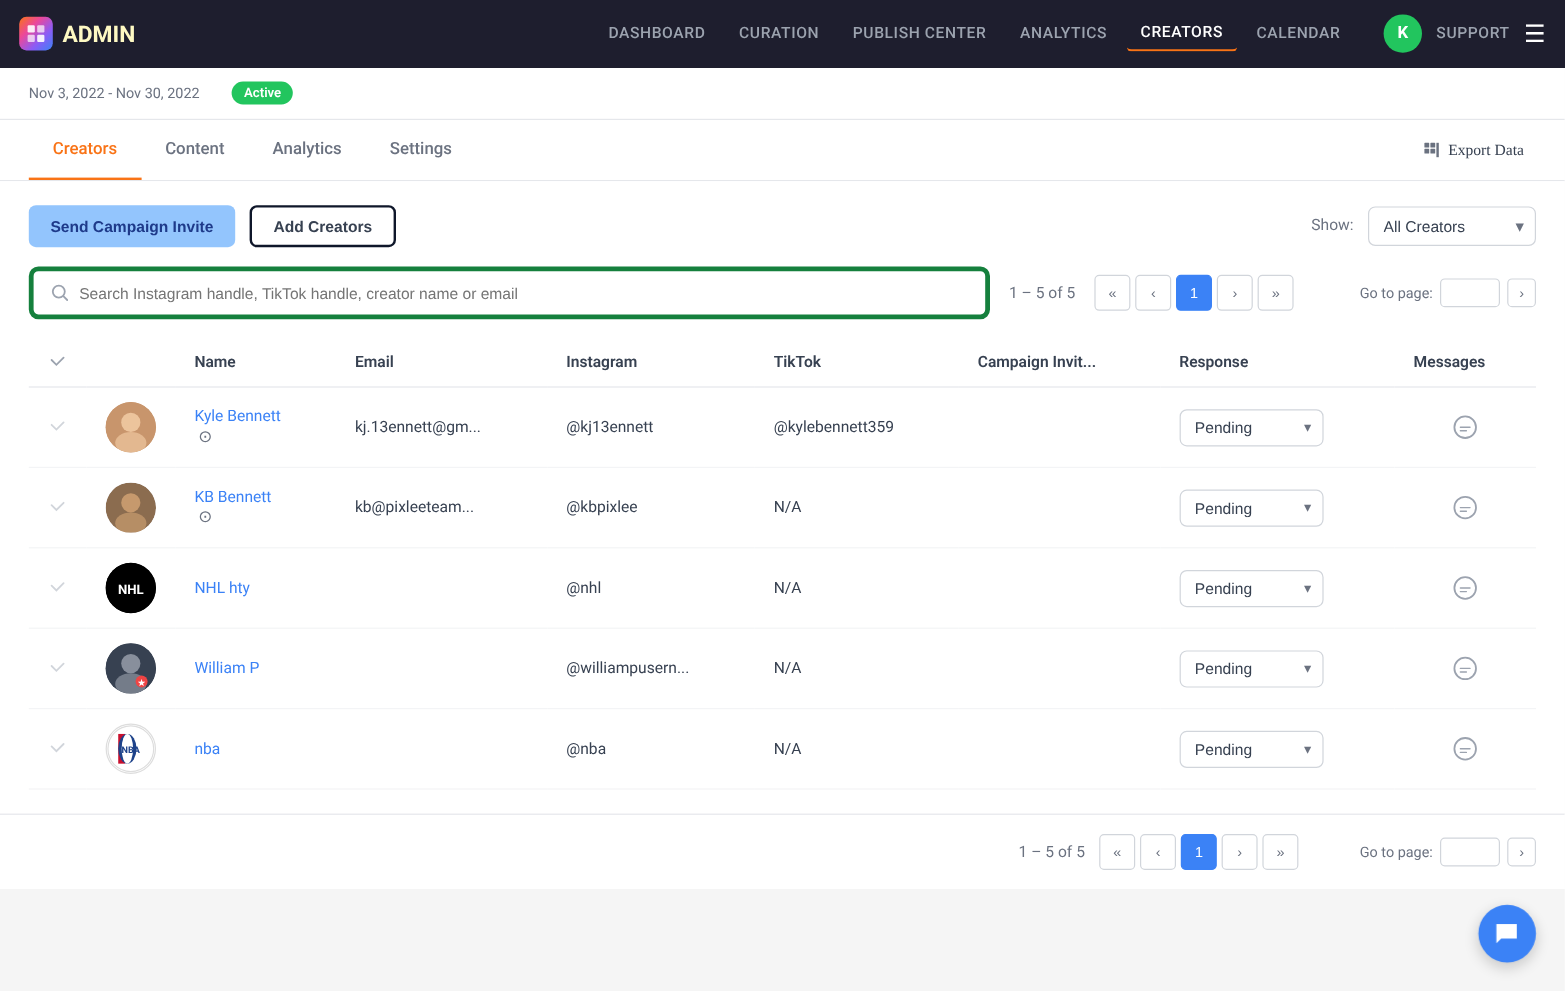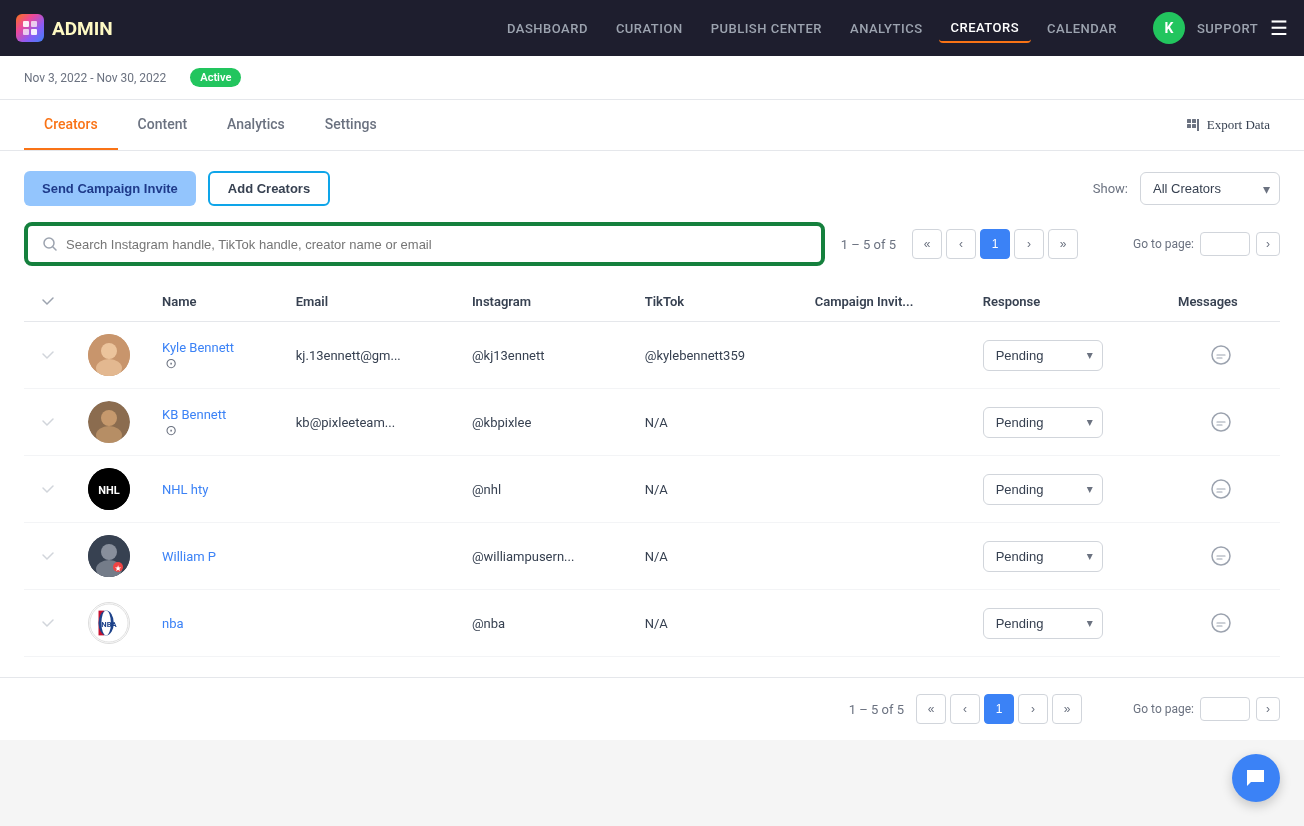--- a/index.html
+++ b/index.html
@@ -82,33 +82,34 @@
       background: white;
     }
 
     
     .campaign-banner {
       background: white;
       border-bottom: 1px solid #e5e7eb;
       padding: 12px 24px;
       display: flex;
       align-items: center;
-      gap: 24px;
+      gap: 12px;
     }
     .campaign-date {
       font-size: 12px;
       color: #6b7280;
     }
     .status-badge {
       background: #22c55e;
       color: white;
       font-size: 11px;
       font-weight: 600;
       padding: 3px 10px;
       border-radius: 12px;
+      margin-left: 15px;
     }
 
     
     .page-header {
       padding: 0 24px;
       border-bottom: 1px solid #e5e7eb;
       display: flex;
       align-items: center;
       background: white;
     }
@@ -163,21 +164,21 @@
       border: none;
       padding: 10px 18px;
       border-radius: 6px;
       font-size: 13px;
       font-weight: 600;
       cursor: pointer;
     }
     .add-creators-btn {
       background: white;
       color: #374151;
-      border: 2px solid #0ea5e9;
+      border: 2px solid #0f172a;
       padding: 8px 18px;
       border-radius: 6px;
       font-size: 13px;
       font-weight: 600;
       cursor: pointer;
     }
     .show-label {
       margin-left: auto;
       color: #6b7280;
       font-size: 13px;

